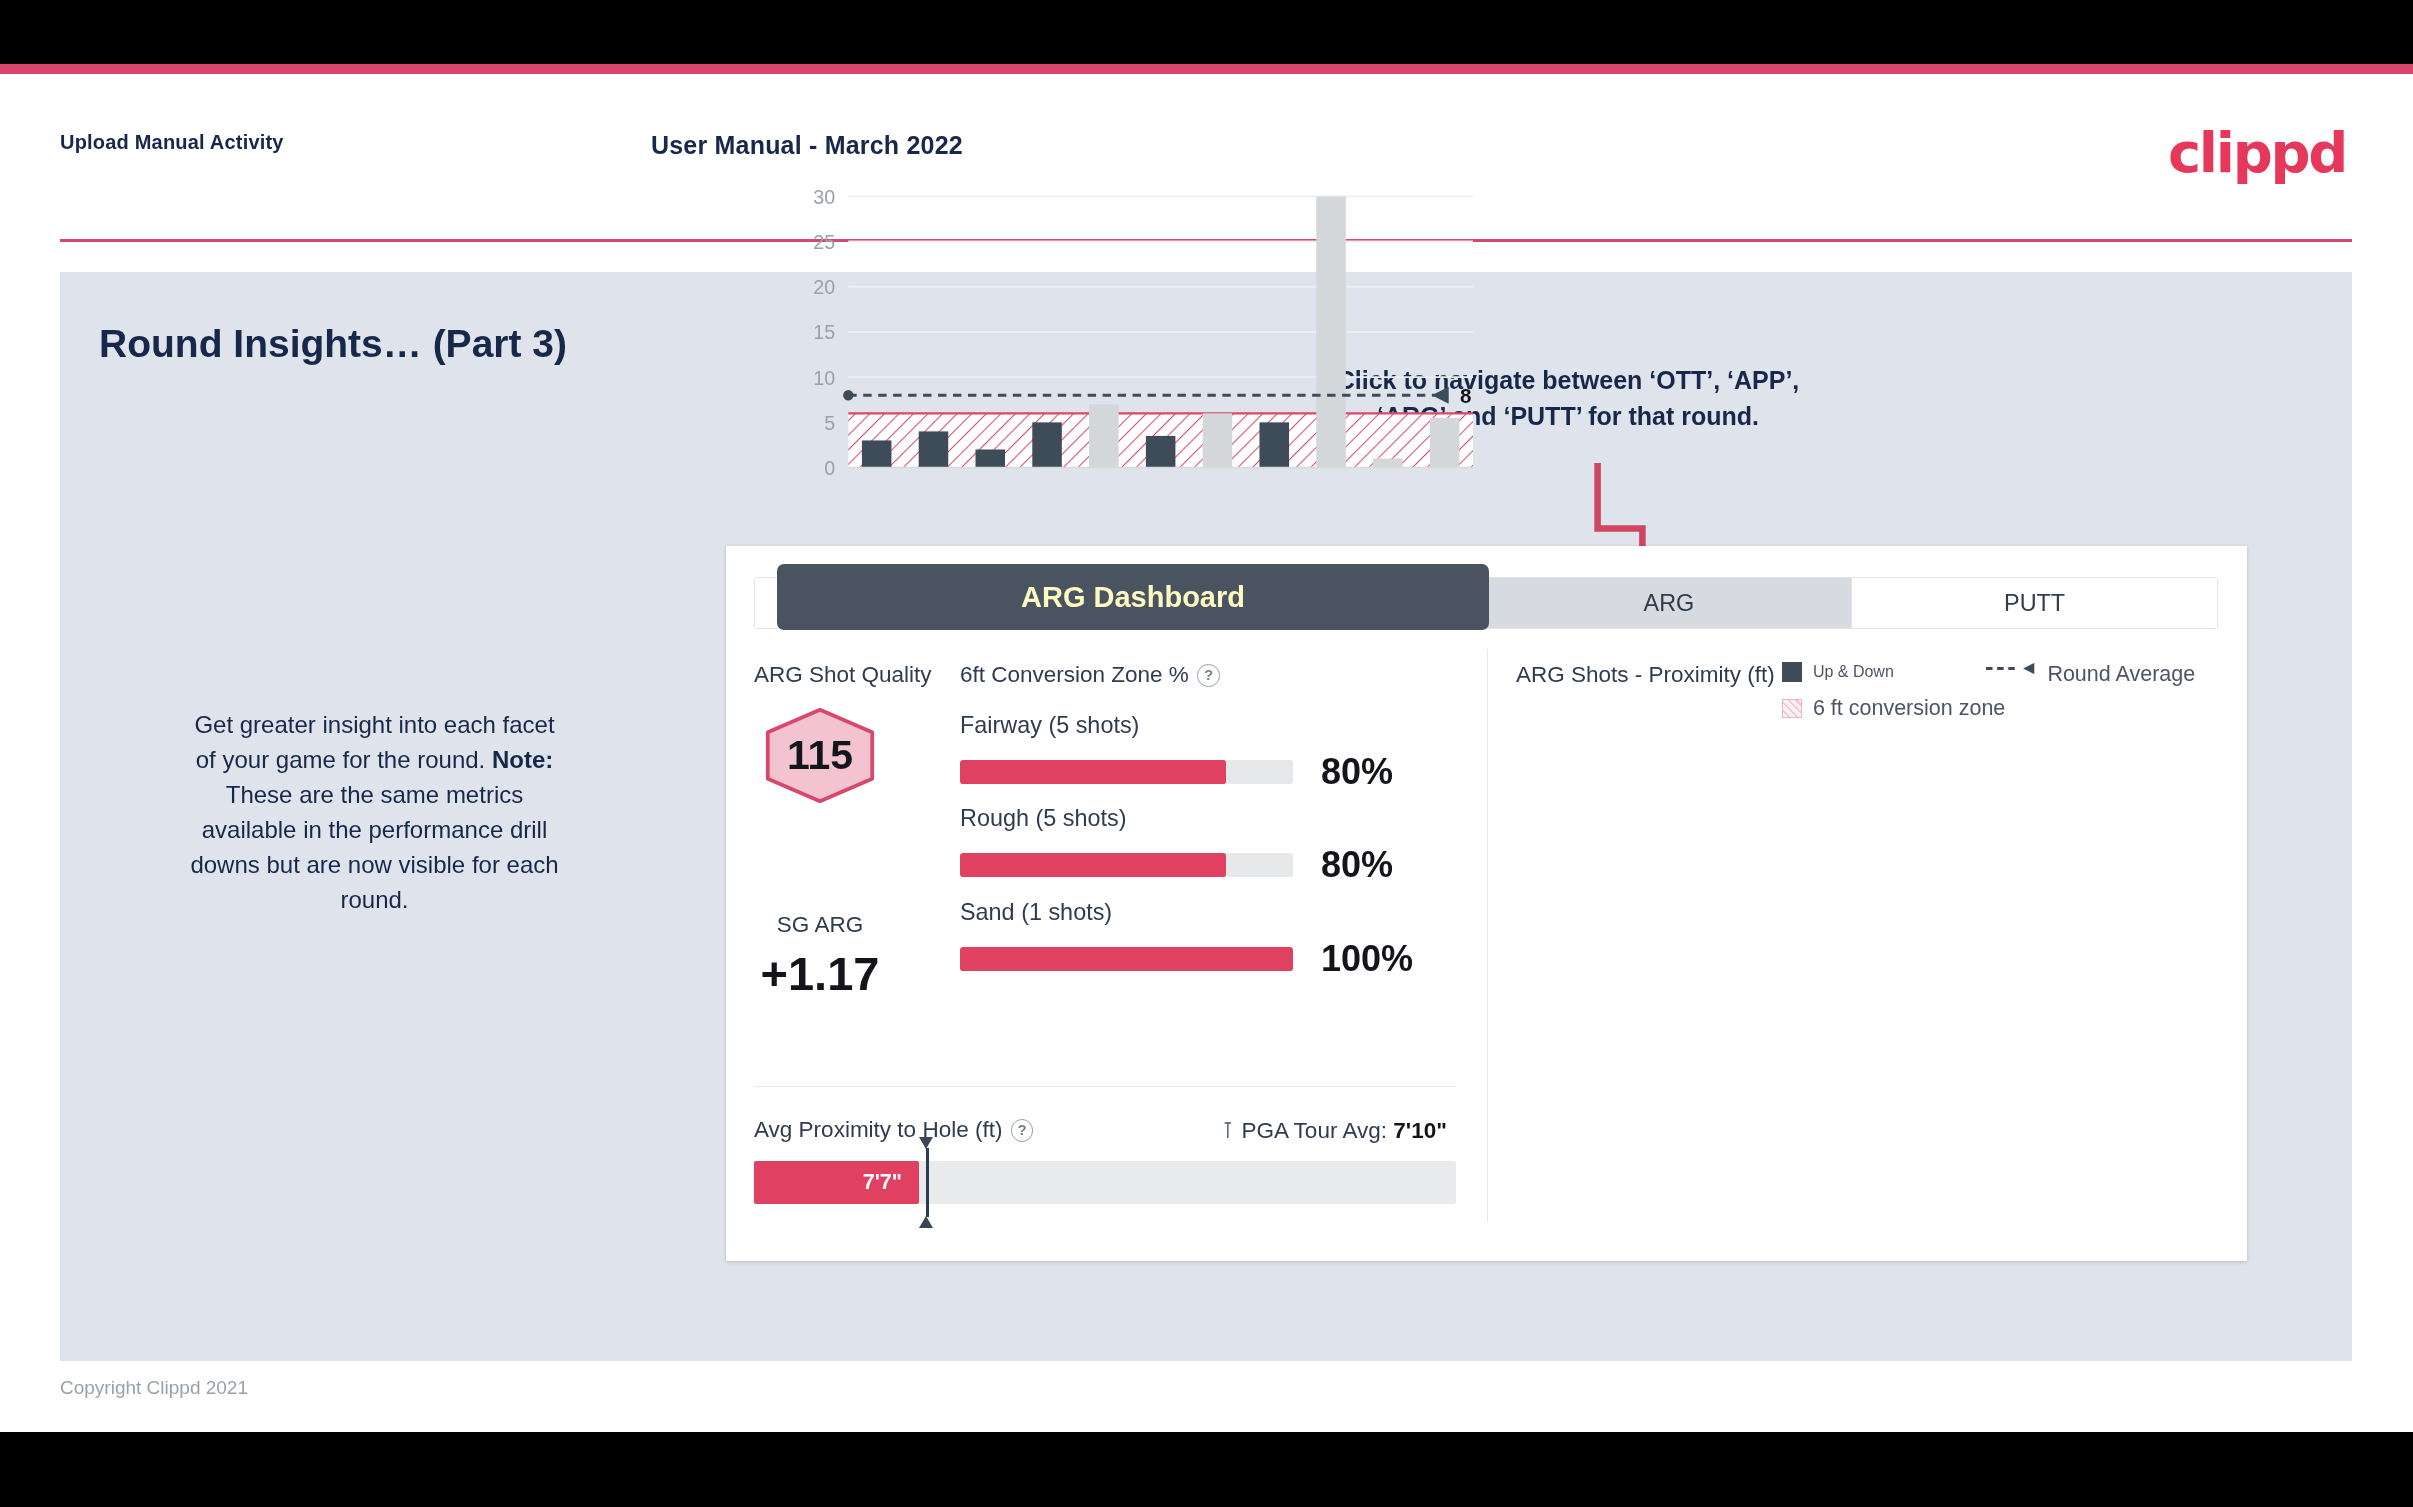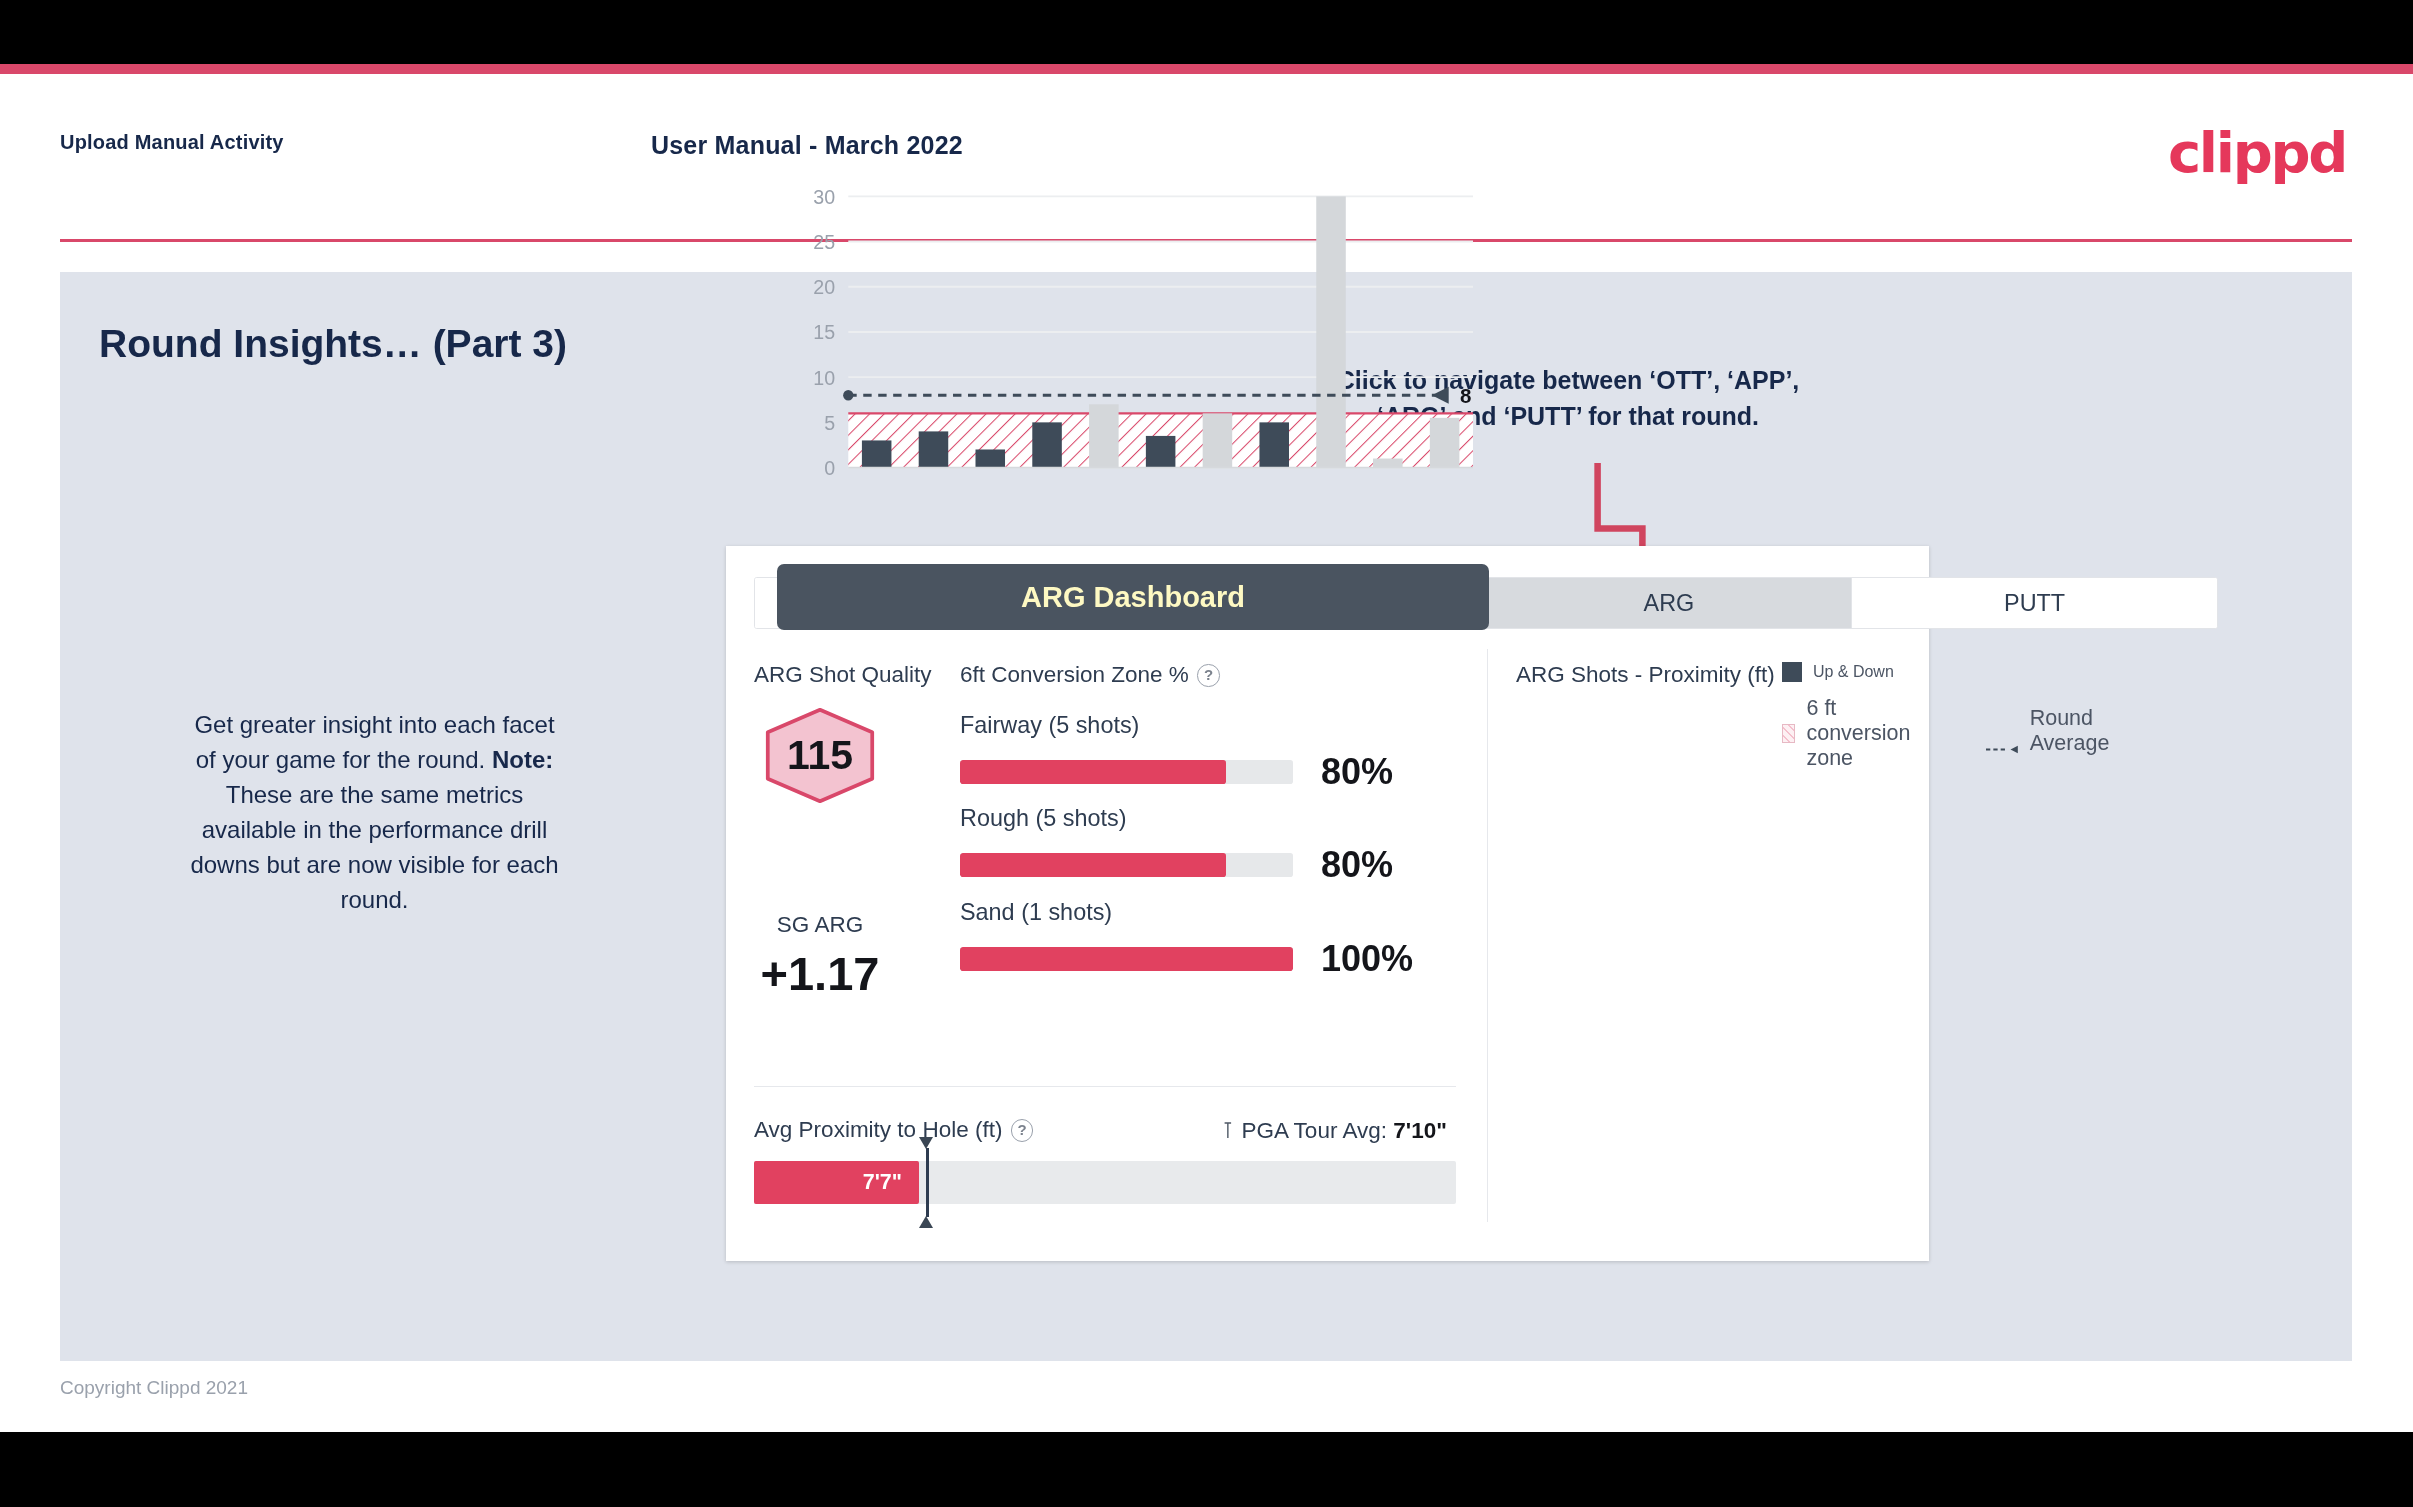--- a/index.html
+++ b/index.html
@@ -31,21 +31,21 @@
 
   .note { position: absolute; left: 187px; top: 707px; width: 375px; text-align: center; font-size: 24px; line-height: 1.46; color: #17284a; }
   .note b { font-weight: 700; }
 
   .copyright { position: absolute; left: 60px; top: 1377px; font-size: 19px; color: #9aa1ac; }
 
   
   .arrow-svg { position: absolute; left: 1592px; top: 459px; }
 
   
-  .card { position: absolute; left: 726px; top: 546px; width: 1203px; height: 715px; background: #ffffff; box-shadow: 0 0.9px 3.7px rgba(0,0,0,.18); }
+  .card { position: absolute; left: 726px; top: 546px; width: 1521px; height: 715px; background: #ffffff; box-shadow: 0 0.9px 3.7px rgba(0,0,0,.18); }
 
   
   .tabs { position: absolute; left: 28px; top: 31px; width: 1464px; height: 52px; display: flex; border: 0.9px solid #e2e4e8; border-radius: 2.8px; overflow: hidden; background: #fff; }
   .tab { flex: 1; display: flex; align-items: center; justify-content: center; font-size: 23.4px; color: #2e3c50; border-right: 0.9px solid #e2e4e8; background: #fff; }
   .tab:last-child { border-right: none; }
   .tab.active { background: #d7dade; }
 
   
   .split-line { position: absolute; left: 761px; top: 103px; width: 0.9px; height: 573px; background: #e6e8ec; }
 
@@ -77,21 +77,21 @@
   .prox-track { position: absolute; left: 754px; top: 1161px; width: 702px; height: 43px; background: #e8eaec; border-radius: 1.9px; }
   .prox-fill { position: absolute; left: 0; top: 0; height: 43px; background: #e14160; border-radius: 1.9px; display: flex; align-items: center; justify-content: flex-end; padding-right: 17px; color: #fff; font-size: 21.5px; font-weight: 600; }
   .prox-marker { position: absolute; top: -13px; height: 69px; width: 2.8px; background: #2e3c50; }
   .prox-marker::before, .prox-marker::after { content: ""; position: absolute; left: -6.6px; border-left: 7.5px solid transparent; border-right: 7.5px solid transparent; }
   .prox-marker::before { top: -11.2px; border-top: 12px solid #3a4654; }
   .prox-marker::after { bottom: -11.2px; border-bottom: 12px solid #3a4654; }
 
   
   .chart-title { position: absolute; left: 790px; top: 116px; font-size: 22.5px; color: #2e3c50; }
   .lg1 { position: absolute; left: 1056px; top: 116px; font-size: 16px; color: #4c5564; display: flex; align-items: center; gap: 11.2px; }
-  .lg2 { position: absolute; left: 1260px; top: 116px; font-size: 21.5px; color: #4c5564; display: flex; align-items: flex-end; gap: 9.4px; margin-top: 44px; }
+  .lg2 { position: absolute; left: 1260px; top: 116px; font-size: 21.5px; color: #4c5564; display: flex; align-items: flex-start; gap: 9.4px; }
   .lg3 { position: absolute; left: 1056px; top: 150px; font-size: 21.5px; color: #4c5564; display: flex; align-items: center; gap: 11.2px; }
   .sw-dark { width: 19.7px; height: 19.7px; background: #3e4b59; }
   .sw-hatch { width: 19.7px; height: 19.7px; border: 0.9px solid #e7b9c4; background: repeating-linear-gradient(45deg, #fdf0f3 0 3.7px, #f4c0cd 3.7px 5.6px); }
 
   .plot { position: absolute; left: 790px; top: 187px; width: 702px; height: 332px; }
   .dash-btn { position: absolute; left: 777px; top: 564px; width: 712px; height: 66px; background: #4a5460; color: #fef9c3; display: flex; align-items: center; justify-content: center; font-size: 29px; font-weight: 600; border-radius: 7px; }
 
   .letterbox-bot { position: absolute; left: 0; top: 1432px; width: 2413px; height: 76px; background: #000000; }
 </style>
 </head>

